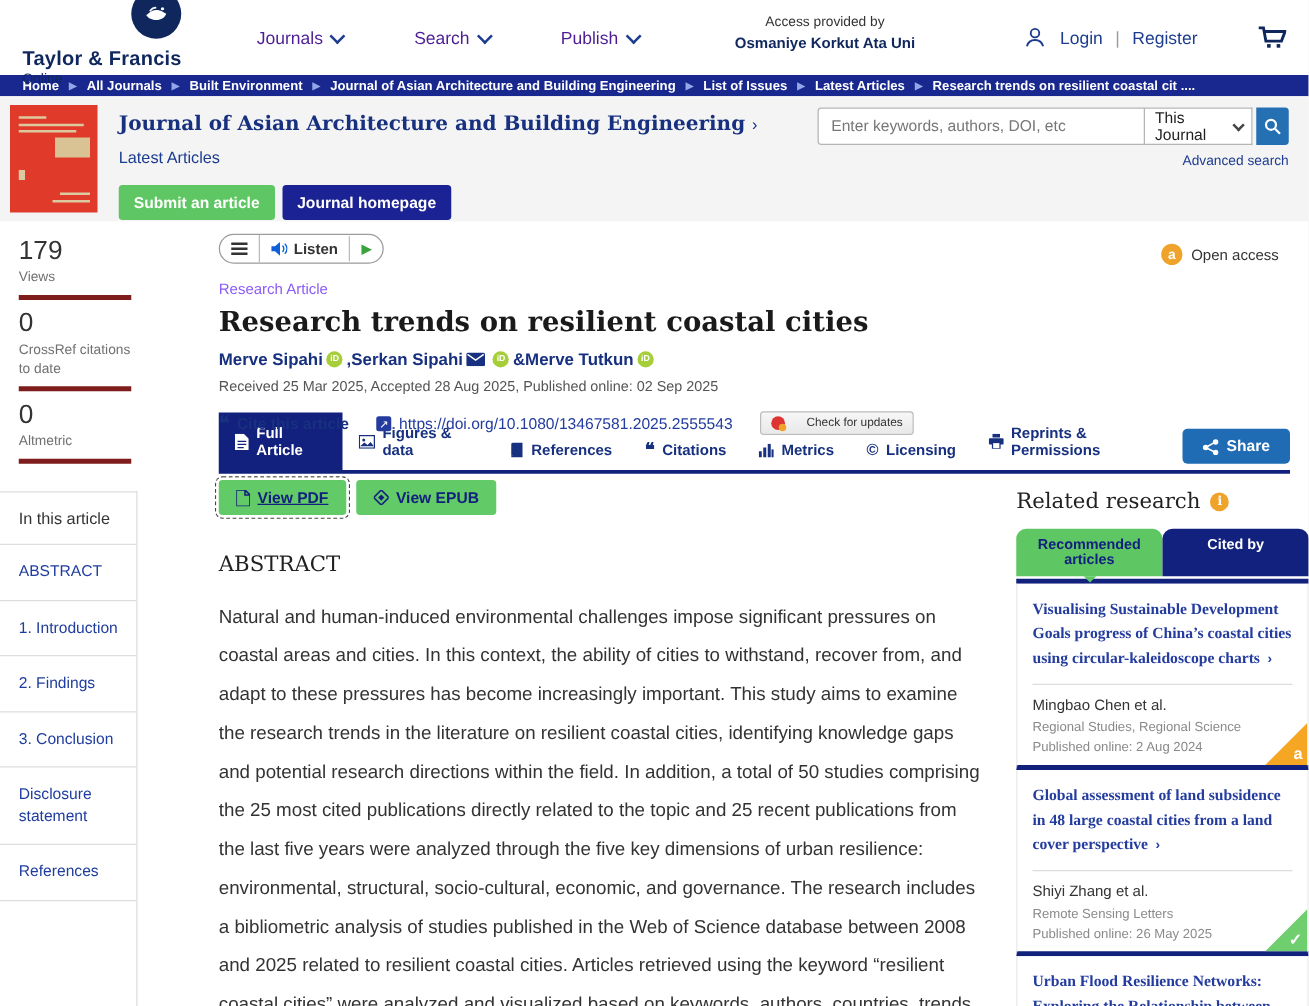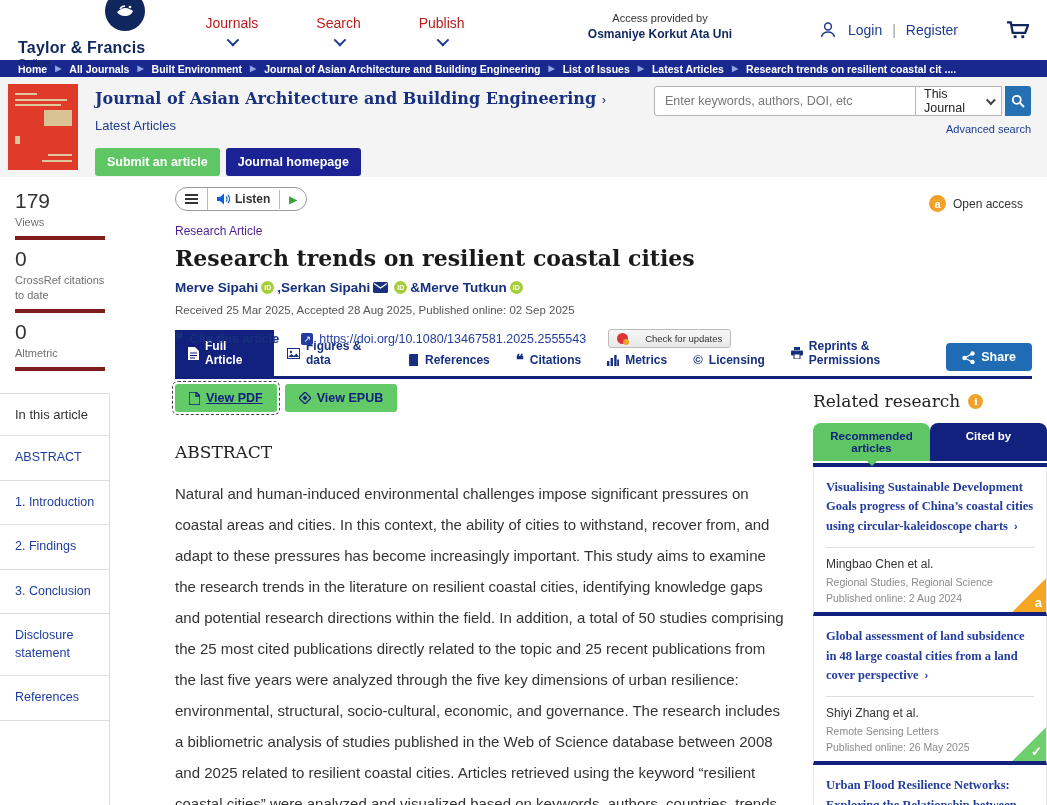--- a/index.html
+++ b/index.html
@@ -8,21 +8,21 @@
           font-family:"Liberation Sans", sans-serif; margin:0 auto; }
 
   
   .topbar { height:60px; display:flex; align-items:center; padding:0 18px; background:#fff; position:relative; }
   .logo { display:flex; align-items:flex-end; gap:8px;flex-direction:column; }
   .logo-circle { width:40px; height:40px; border-radius:50%; background:#10275e; display:flex; align-items:center; justify-content:center; }
   .logo-text { color:#10275e; line-height:1.1; }
   .logo-text .l1 { font-size:16px; font-weight:bold; letter-spacing:.2px; }
   .logo-text .l2 { font-size:11px; }
   .mainnav { display:flex; gap:58px; margin-left:60px; }
-  .mainnav .nav-item { display:flex; align-items:center; gap:6px; color:#b91c1c; font-size:14px; cursor:pointer;flex-direction:column; }
+  .mainnav .nav-item { display:flex; align-items:center; gap:6px; color:#4c1d95; font-size:14px; cursor:pointer; }
   .chev { width:9px; height:9px; border-right:2px solid #1d3c8f; border-bottom:2px solid #1d3c8f; transform:rotate(45deg) translateY(-2px); display:inline-block; }
   .access { position:absolute; left:540px; top:12px; width:240px; text-align:center; }
   .access .a1 { font-size:11px; color:#333; }
   .access .a2 { font-size:12px; font-weight:bold; color:#10275e; margin-top:3px; }
   .auth { margin-left:auto; display:flex; align-items:center; gap:10px; color:#1d3c8f; font-size:14px; }
   .auth .bar { color:#9a9a9a; }
   .cart { margin-left:38px; }
 
   
   .breadcrumb { background:#18288f; height:17px; display:flex; align-items:center; padding-left:18px; gap:8px;
@@ -57,21 +57,21 @@
   .metric { border-bottom:4px solid #7f1d1d; padding-bottom:7px; margin-bottom:7px; }
   .metric .val { font-size:21px; color:#333; }
   .metric .lab { font-size:11px; color:#707070; margin-top:2px; line-height:1.3; }
   .ah-main { margin-left:175px; padding-top:10px; }
   .listen { display:inline-flex; align-items:center; border:1px solid #9b9b9b; border-radius:12px; overflow:hidden; background:#fff; cursor:pointer; }
   .listen .seg { padding:4px 9px; display:flex; align-items:center; gap:5px; font-size:12px; font-weight:bold; color:#333; }
   .listen .seg + .seg { border-left:1px solid #bbb; }
   .ham { display:inline-block; width:13px; }
   .ham i { display:block; height:2px; background:#333; margin:2px 0; }
   .play-tri { color:#3aa23a; font-size:10px; }
-  .atype { font-size:12px; color:#4c1d95; margin-top:13px; }
+  .atype { font-size:12px; color:#8b5cf6; margin-top:13px; }
   .atitle { font-family:"DejaVu Serif", serif; font-weight:bold; font-size:22px; color:#1a1a1a; margin-top:7px; }
   .authors { margin-top:9px; font-size:13.5px; font-weight:bold; color:#17307f; display:flex; align-items:center; flex-wrap:wrap; }
   .authors .nm { cursor:pointer; }
   .orcid { display:inline-flex; width:13px; height:13px; border-radius:50%; background:#a6ce39; color:#fff; font-size:7px; align-items:center; justify-content:center; margin:0 3px; font-weight:bold; cursor:pointer; }
   .envelope { margin:0 3px; cursor:pointer; }
   .dates { font-size:11.5px; color:#555; margin-top:9px; }
   .citerow { margin-top:13px; display:flex; align-items:center; gap:22px; }
   .cite { display:flex; align-items:center; gap:6px; font-size:12.5px; font-weight:bold; color:#17307f; cursor:pointer; }
   .quote-g { font-family:"DejaVu Serif", serif; font-size:16px; line-height:10px; }
   .doi { display:flex; align-items:center; gap:6px; font-size:12.5px; color:#233c9e; cursor:pointer; }

